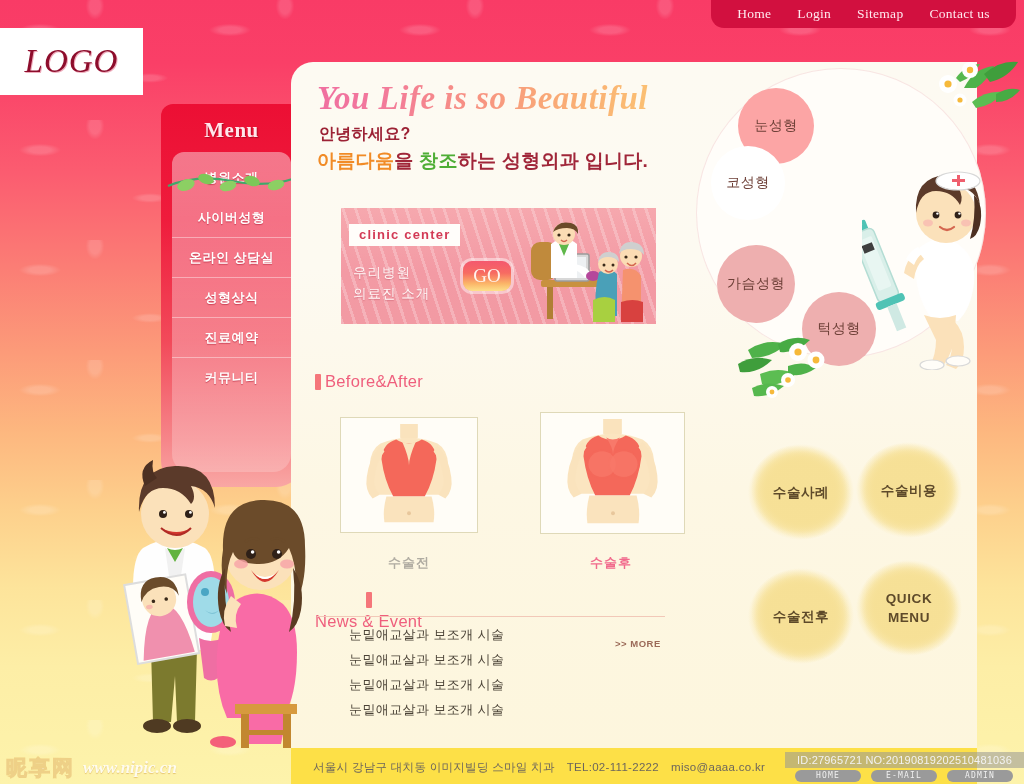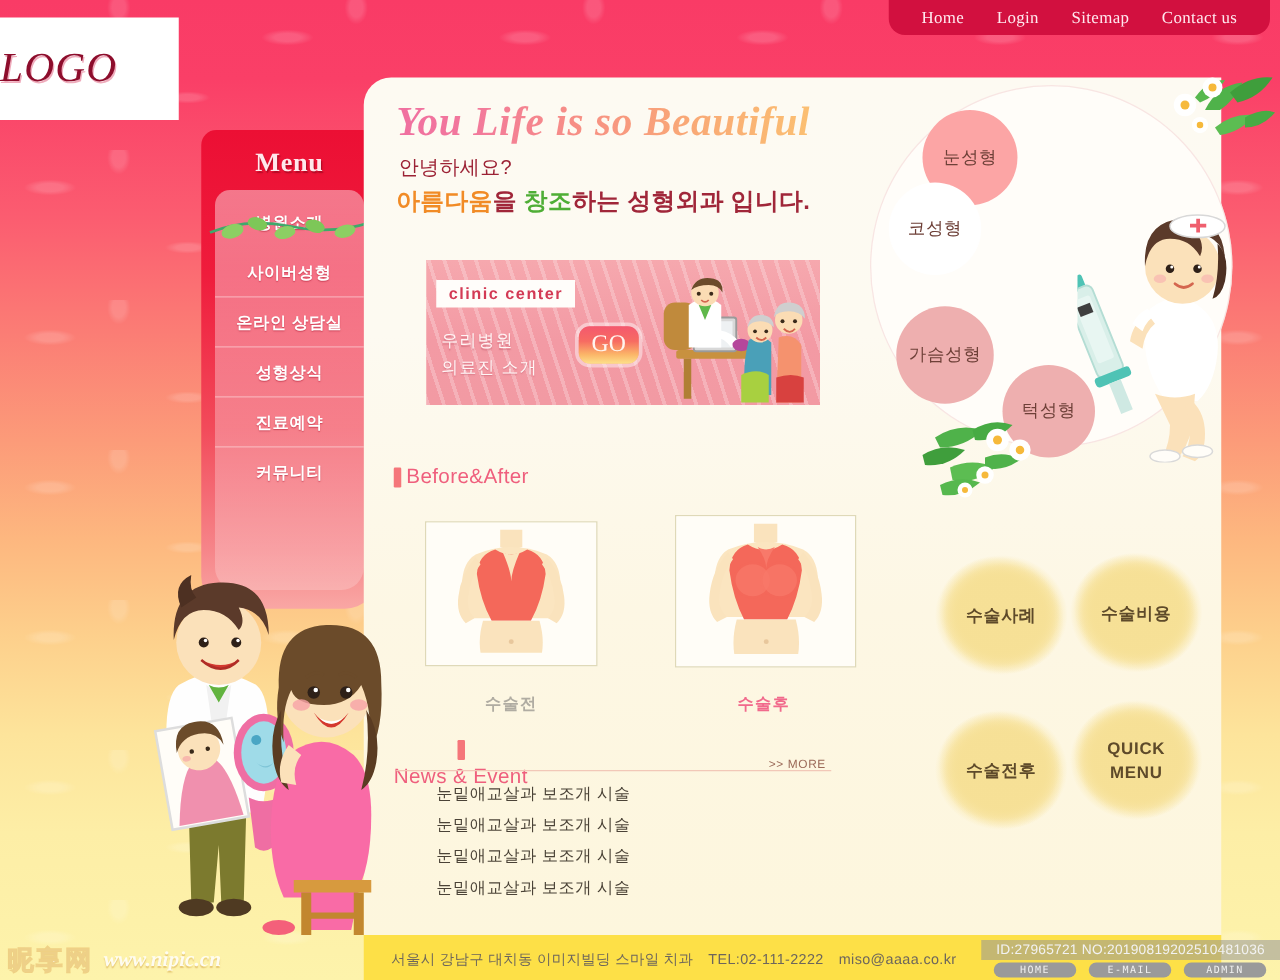--- a/index.html
+++ b/index.html
@@ -35,22 +35,22 @@
     border-bottom-left-radius: 13px; border-bottom-right-radius: 13px;
     display: flex; align-items: center; justify-content: center; gap: 26px;
   }
   .topnav a {
     color: #ffe9ef; font-family: "Liberation Serif", serif;
     font-size: 13.5px; text-decoration: none; letter-spacing: .3px;
   }
 
   
   .logo-box {
-    position: absolute; left: 0; top: 14px; width: 143px; height: 82px;
-    background: #fff; display: flex; align-items: center; 
+    position: absolute; left: 0; top: 28px; width: 143px; height: 67px;
+    background: #fff; display: flex; align-items: center; justify-content: center;
   }
   .logo-box span {
     font-family: "Liberation Serif", serif; font-style: italic;
     font-size: 33px; color: #8d0d2c; letter-spacing: 1px;
     text-shadow: 1px 1px 0 rgba(210,16,63,.35);
   }
 
   
   .menu-panel {
     position: absolute; left: 161px; top: 104px; width: 141px; height: 383px;
@@ -97,21 +97,21 @@
   .headline {
     position: absolute; left: 26px; top: 18px;
     font-family: "Liberation Serif", serif; font-style: italic; font-weight: bold;
     font-size: 33px; letter-spacing: .5px;
     background: linear-gradient(90deg, #f06fa0 0%, #f2789c 18%, #f79084 45%, #f9a876 70%, #fbbf72 100%);
     -webkit-background-clip: text; background-clip: text;
     -webkit-text-fill-color: transparent; color: #f2789c;
   }
   .greet {
     position: absolute; left: 28px; top: 62px;
-    font-size: 16px; font-weight: normal; color: #9c2235; letter-spacing: .3px;
+    font-size: 16px; font-weight: bold; color: #9c2235; letter-spacing: .3px;
   }
   .tagline {
     position: absolute; left: 26px; top: 86px;
     font-size: 19px; font-weight: bold; color: #a02639; letter-spacing: .3px;
     white-space: nowrap;
   }
   .tagline .orange { color: #f18b26; }
   .tagline .green  { color: #4fae36; }
 
   
@@ -165,22 +165,22 @@
   .ba-cap.c1 { left: 48px; top: 492px; color: #b0aca2; }
   .ba-cap.c2 { left: 250px; top: 492px; color: #f16a8c; }
 
   
   .news-head { left: 24px; top: 530px; flex-direction: column; }
   .news-rule {
     position: absolute; left: 26px; top: 554px; width: 348px;
     border-top: 1px solid #f2c8b8;
   }
   .news-more {
-    position: absolute; left: 324px; top: 544px;
-    font-size: 9.5px; font-weight: normal; color: #9b6a58; letter-spacing: .5px;
+    position: absolute; left: 324px; top: 576px;
+    font-size: 9.5px; font-weight: bold; color: #9b6a58; letter-spacing: .5px;
     cursor: pointer;
   }
   .news-list { position: absolute; left: 58px; top: 560px; }
   .news-item {
     font-size: 13px; color: #4b4337; line-height: 25px;
     letter-spacing: .4px; cursor: pointer;
   }
 
   
   .circle {

